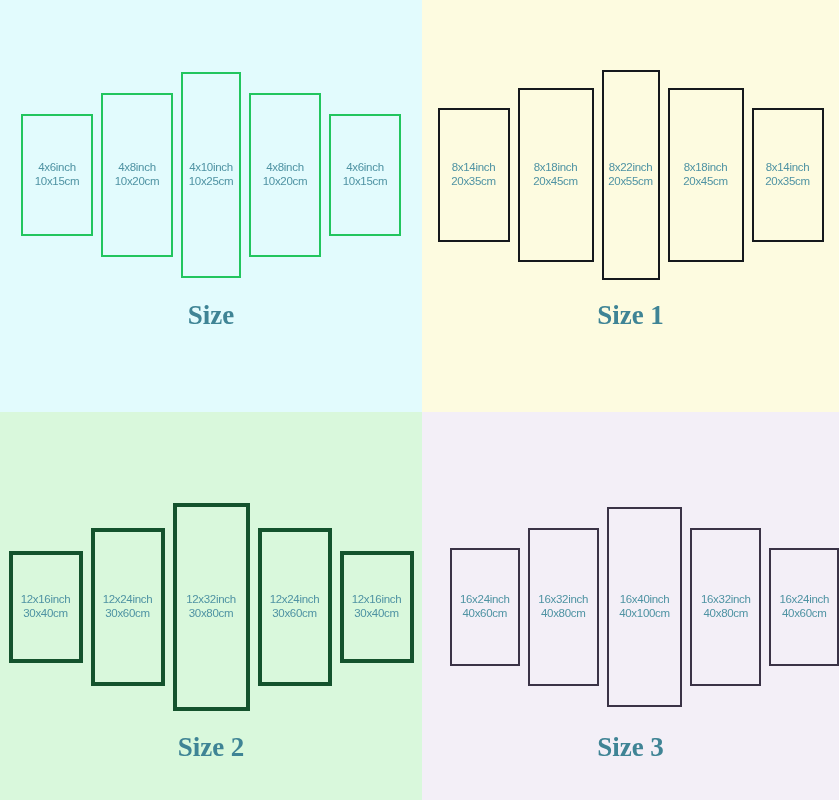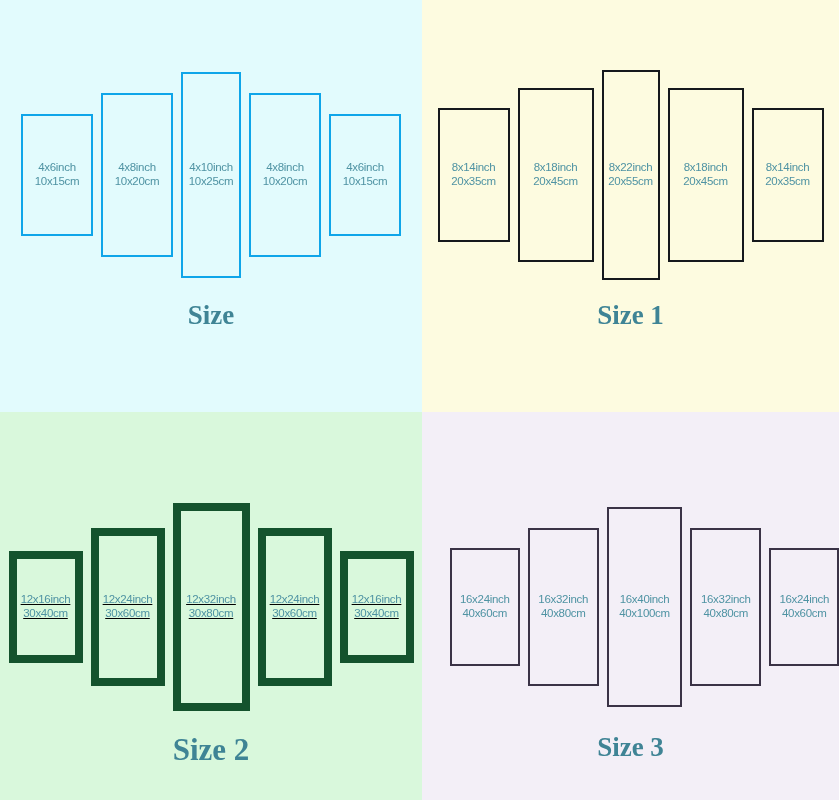--- a/index.html
+++ b/index.html
@@ -45,37 +45,37 @@
   .size-title{
     position:absolute;
     left:0;right:0;
     text-align:center;
     font-family:"Liberation Serif",serif;
     font-weight:700;
   }
 
   
   .q-a{background:#e2fbfd;}
-  .q-a .panel{border:2px solid #0ea5e9;}
+  .q-a .panel{border:2px solid #22c55e;}
   .q-a .panel-label{color:#4f93a3;font-size:11.5px;}
   .q-a .size-title{color:#3f8495;font-size:27px;top:300px;}
   .q-a .panel-row{top:60px;height:230px;}
 
   
   .q-b{background:#fdfbe0;}
   .q-b .panel{border:2px solid #15181c;}
   .q-b .panel-label{color:#4f93a3;font-size:11.5px;}
   .q-b .size-title{color:#3f8495;font-size:27px;top:300px;}
   .q-b .panel-row{top:60px;height:230px;}
 
   
   .q-c{background:#d9f8dc;}
-  .q-c .panel{border:8px solid #14532d;text-decoration:underline;}
+  .q-c .panel{border:4px solid #14532d;}
   .q-c .panel-label{color:#4f93a3;font-size:11.5px;}
-  .q-c .size-title{color:#3f8495;font-size:31px;top:320px;}
+  .q-c .size-title{color:#3f8495;font-size:27px;top:320px;}
   .q-c .panel-row{top:85px;height:220px;}
 
   
   .q-d{background:#f3eff7;}
   .q-d .panel{border:2px solid #3a3346;}
   .q-d .panel-label{color:#4f93a3;font-size:11.5px;}
   .q-d .size-title{color:#3f8495;font-size:27px;top:320px;}
   .q-d .panel-row{top:85px;height:220px;padding-left:28px;}
 </style>
 </head>

